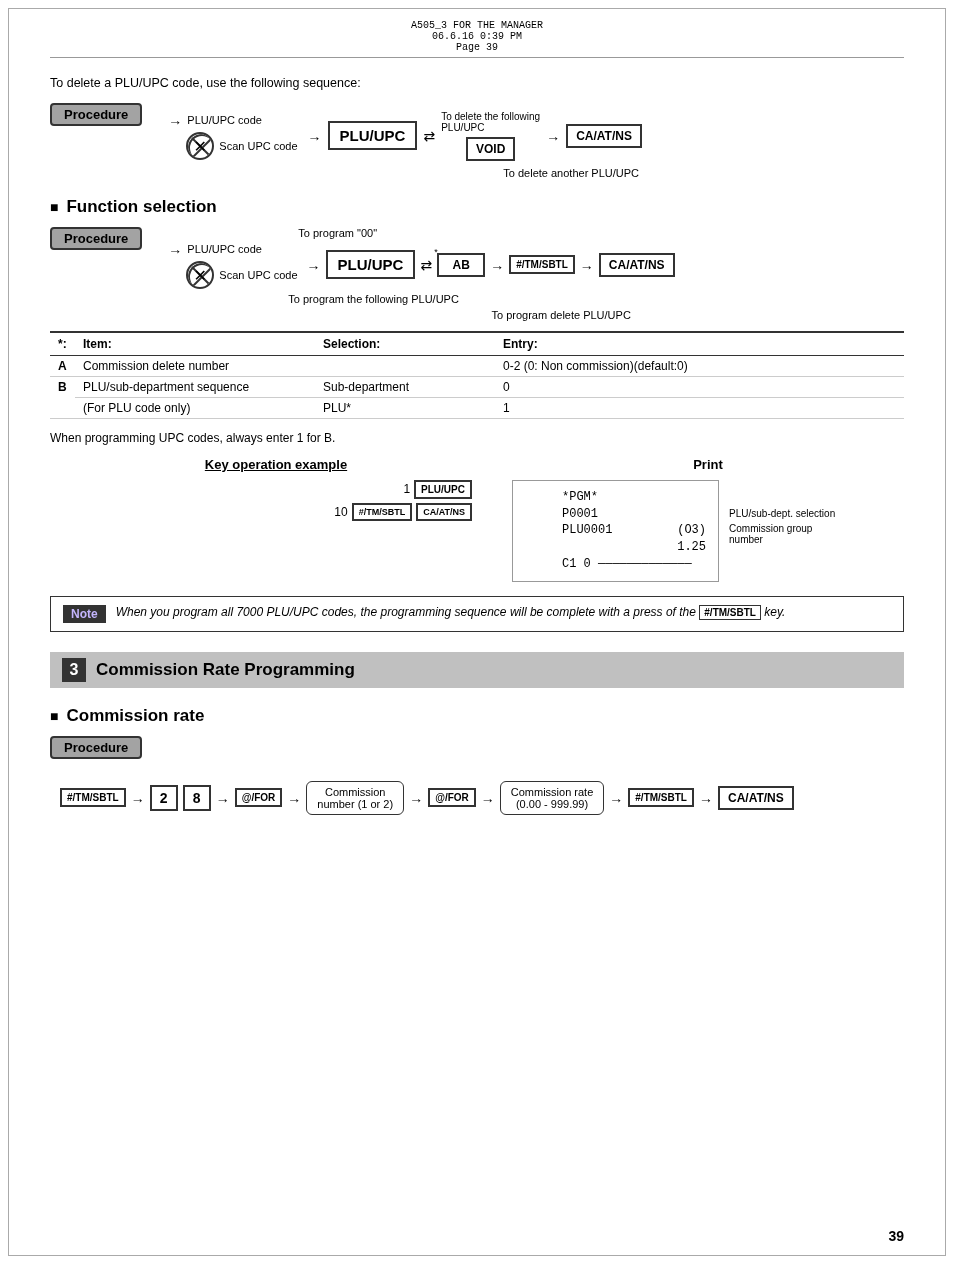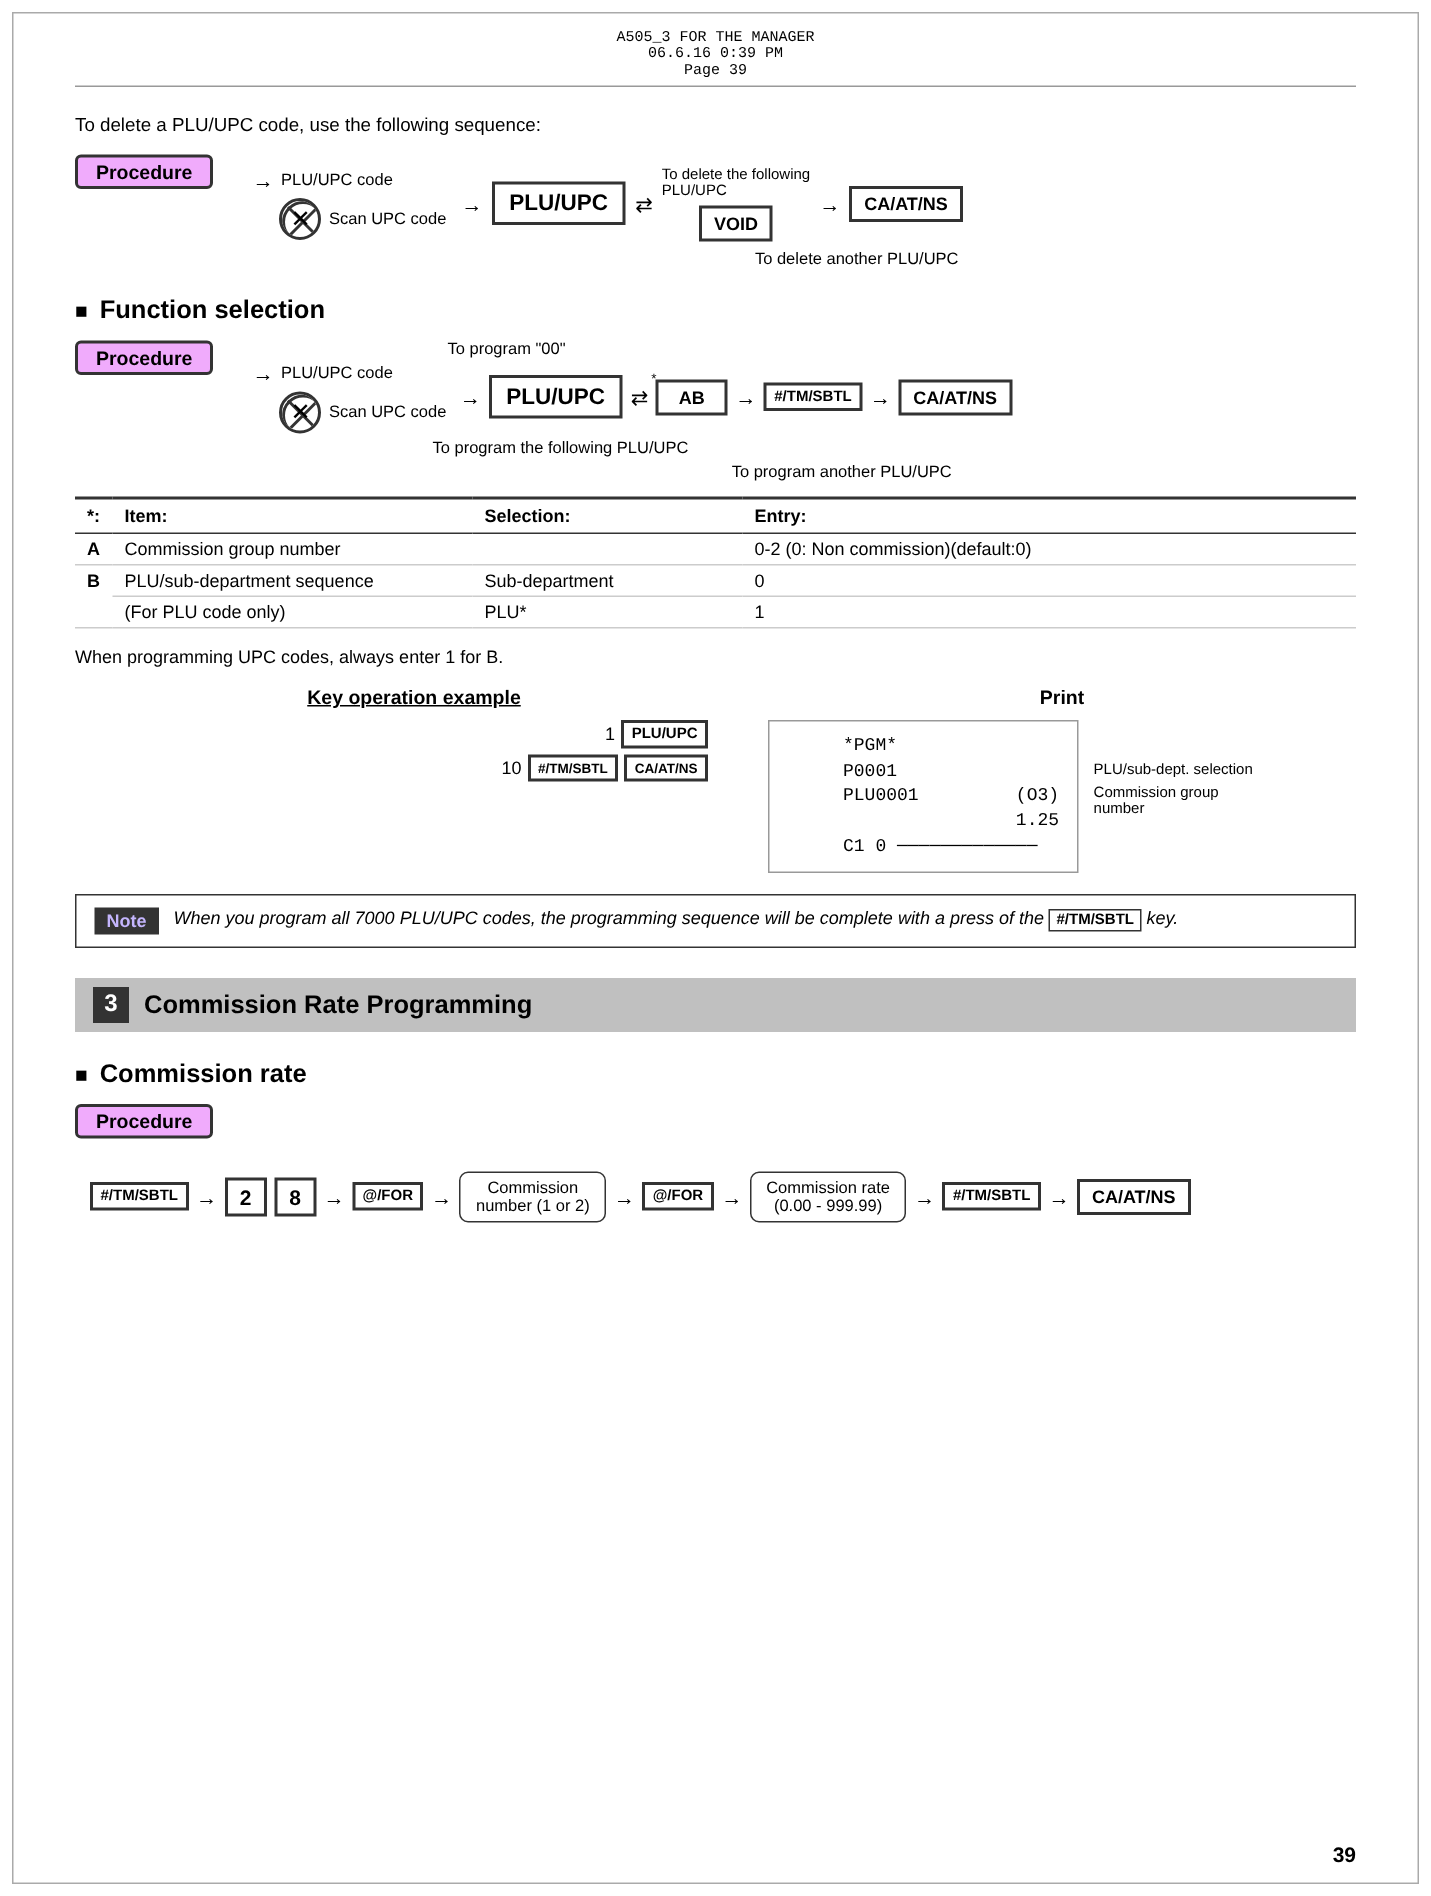--- a/index.html
+++ b/index.html
@@ -32,21 +32,21 @@
       flex-direction: column;
     }
     
     .procedure-badge {
       display: inline-block;
       border: 2px solid #333;
       border-radius: 4px;
       padding: 2px 12px;
       font-weight: bold;
       font-size: 13px;
-      background: #f0abfc;
+      background: #a3a3a3;
     }
     
     .section-heading {
       font-size: 17px;
       font-weight: bold;
       margin: 18px 0 10px 0;
       display: flex;
       align-items: center;
       gap: 8px;
     }
@@ -389,39 +389,39 @@
         <div class="key-box key-box-small">#/TM/SBTL</div>
         <span style="font-size:14px;">→</span>
         <div class="key-box">CA/AT/NS</div>
       </div>
 
       <div style="margin-left:130px; font-size:11px; margin-top:4px;">
         <span>To program the following PLU/UPC</span>
       </div>
 
       <div style="text-align:center; font-size:11px; margin-top:4px; margin-left:60px;">
-        <span>To program another PLU/UPC</span>
+        <span>To program delete PLU/UPC</span>
       </div>
     </div>
   </div>
 
   
   <table class="data-table">
     <thead>
       <tr>
         <th style="width:25px;"><span>*:</span></th>
         <th style="width:240px;"><span>Item:</span></th>
         <th style="width:180px;"><span>Selection:</span></th>
         <th><span>Entry:</span></th>
       </tr>
     </thead>
     <tbody>
       <tr>
         <td style="font-weight:bold;">A</td>
-        <td>Commission group number</td>
+        <td>Commission delete number</td>
         <td></td>
         <td>0-2 (0: Non commission)(default:0)</td>
       </tr>
       <tr class="row-divider">
         <td rowspan="2" style="font-weight:bold; vertical-align:top;">B</td>
         <td>PLU/sub-department sequence</td>
         <td>Sub-department</td>
         <td>0</td>
       </tr>
       <tr>

